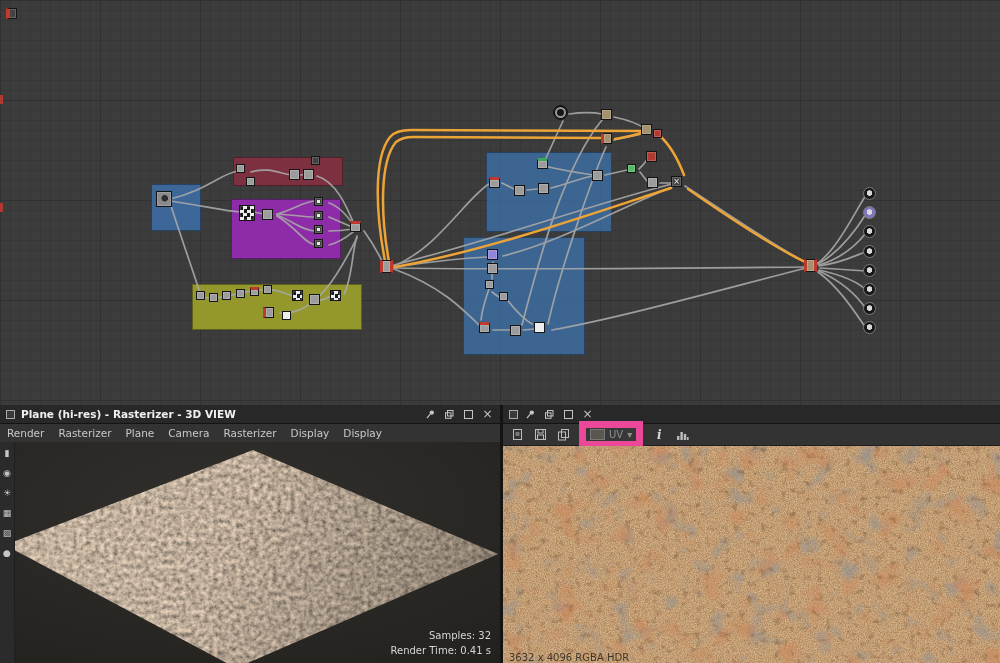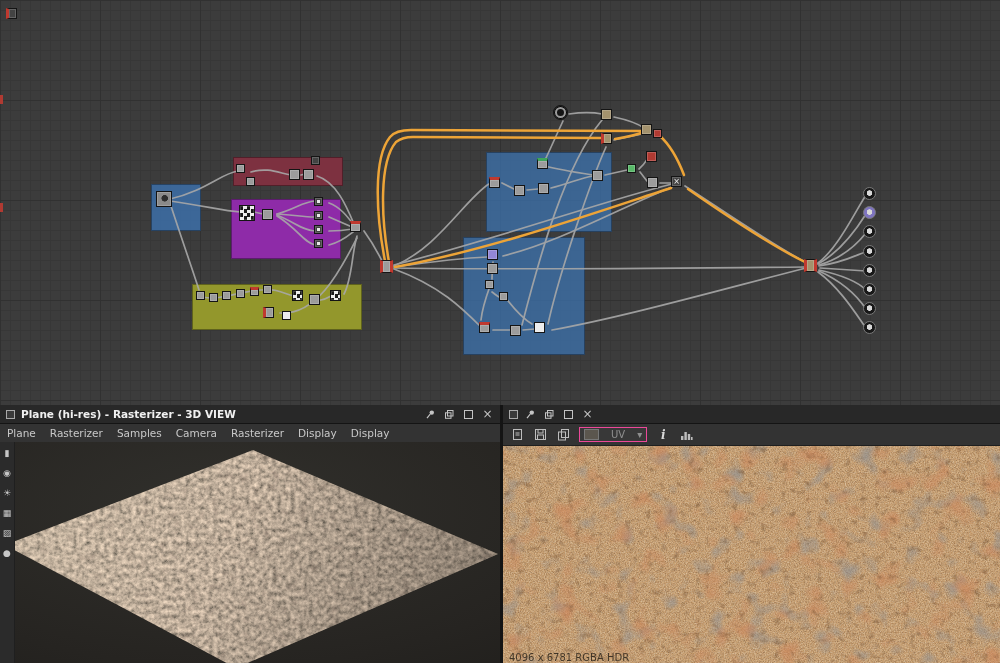--- a/index.html
+++ b/index.html
@@ -64,21 +64,21 @@
 .vt{width:12px;height:12px;color:#c6c6c6;font-size:9px;line-height:12px;text-align:center}
 .plane{position:absolute;left:0;top:0;width:500px;height:226px;
   clip-path:polygon(253px 8px,498px 112px,236px 226px,5px 103px);z-index:2}
 .plane svg{display:block}
 .shade{position:absolute;inset:0;background:linear-gradient(115deg,rgba(255,244,214,.10) 10%,rgba(0,0,0,0) 45%,rgba(0,0,0,.25) 88%)}
 .stats{position:absolute;right:9px;bottom:5px;text-align:right;color:#d6d6d6;font-size:10px;line-height:15px;z-index:6}
 
 #tb2d{height:22px;background:#333;display:flex;align-items:center;gap:9px;padding:0 7px;border-bottom:1px solid #1f1f1f}
 .ticon{width:14px;height:14px;display:flex;align-items:center;justify-content:center}
 .ticon svg{display:block}
-.dd{display:flex;align-items:center;gap:12px;color:#8f8f8f;font-size:10px;padding:1px 4px;border:1px solid #ec4899;background:#383838}
+.dd{display:flex;align-items:center;gap:4px;color:#8f8f8f;font-size:10px;padding:1px 4px;border:7px solid #ec4899;background:#383838}
 .thumb{width:15px;height:11px;background:#5b564e;border:1px solid #777}
 .info-i{color:#d8d8d8;font-size:12px;font-weight:bold;font-style:italic;font-family:"DejaVu Serif",serif}
 #vp2d{position:absolute;left:0;top:41px;width:497px;height:217px;overflow:hidden;background:#c9a072}
 .floor{position:absolute;left:6px;bottom:0;color:rgba(28,24,18,.78);font-size:10px;z-index:4;white-space:nowrap}
 </style>
 </head>
 <body>
 
 <div id="app">
 
@@ -242,23 +242,23 @@
             </svg>
         </span>
         <span class="wicon">
           <svg width="11" height="11" fill="none" stroke="#c4c4c4">
               <rect x="1.5" y="1.5" width="8" height="8"></rect>
             </svg>
         </span>
         <span class="wicon">×</span>
       </div>
       <div class="menubar">
+        <span>Render</span>
+        <span>Rasterizer</span>
         <span>Plane</span>
-        <span>Rasterizer</span>
-        <span>Samples</span>
         <span>Camera</span>
         <span>Rasterizer</span>
         <span>Display</span>
         <span>Display</span>
       </div>
       <div id="vp3d">
         <div class="plane">
           <svg width="500" height="226">
             <defs>
               <filter id="fgravel" x="0" y="0" width="100%" height="100%">
@@ -277,20 +277,24 @@
           <div class="shade"></div>
         </div>
         <div id="vtools">
           <span class="vt">▮</span>
           <span class="vt">◉</span>
           <span class="vt">☀</span>
           <span class="vt">▦</span>
           <span class="vt">▨</span>
           <span class="vt">●</span>
         </div>
+        <div class="stats">
+          <div>Samples: 32</div>
+          <div>Render Time: 0.41 s</div>
+        </div>
       </div>
     </div>
 
     <div class="panel" id="p2d">
       <div class="tbar">
         <span class="pticon"></span>
         <span class="wicon">
           <svg width="11" height="11">
               <circle cx="6.8" cy="3.6" r="2.2" fill="#c4c4c4"></circle>
               <path d="M5.2,5.2 L2,9.2" stroke="#c4c4c4" stroke-width="1.2"></path>
@@ -377,18 +381,18 @@
               <feComposite in="SourceGraphic" operator="in"></feComposite>
             </filter>
           </defs>
           <rect width="497" height="217" fill="#c9a072"></rect>
           <rect width="497" height="217" fill="#7c5a3c" filter="url(#fDark)" opacity="0.8"></rect>
           <rect width="497" height="217" fill="#ead9bd" filter="url(#fLight)" opacity="0.85"></rect>
           <rect width="497" height="217" fill="#8d9196" filter="url(#fGray)" opacity="0.9"></rect>
           <rect width="497" height="217" fill="#cd8257" filter="url(#fSalmon)" opacity="0.9"></rect>
           <rect width="497" height="217" fill="#6b4a2e" filter="url(#fBrown)" opacity="0.7"></rect>
         </svg>
-        <div class="floor">4096 x 6781 RGBA HDR</div>
+        <div class="floor">3632 x 4096 RGBA HDR</div>
       </div>
     </div>
 
   </div>
 </div>
 
 </body></html>

